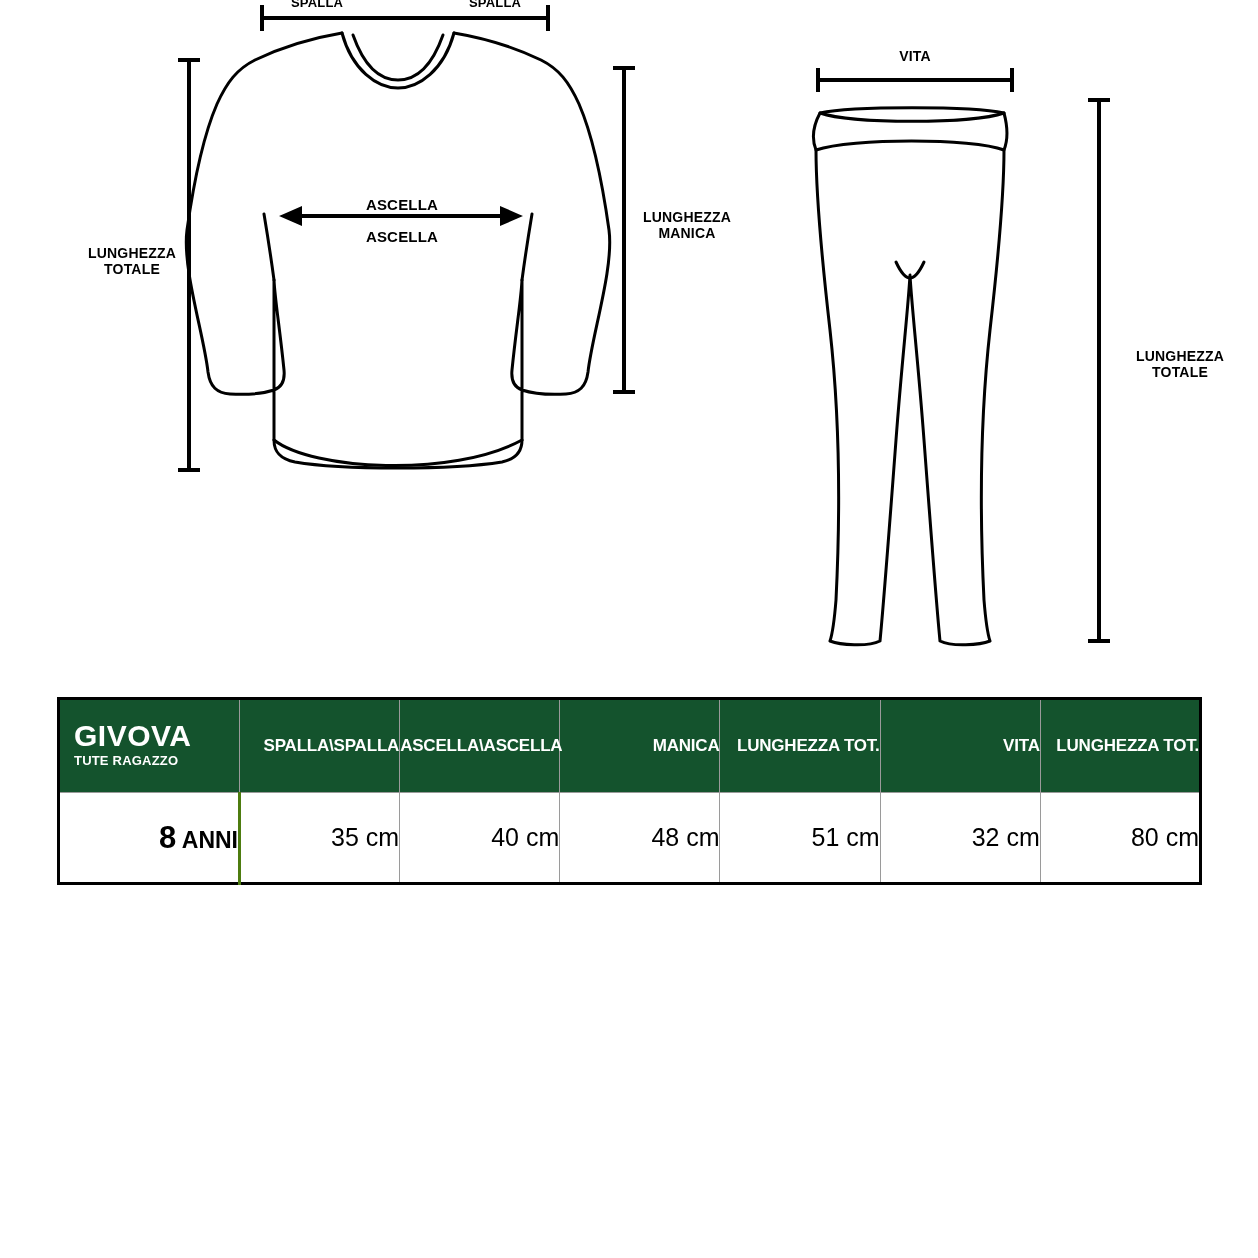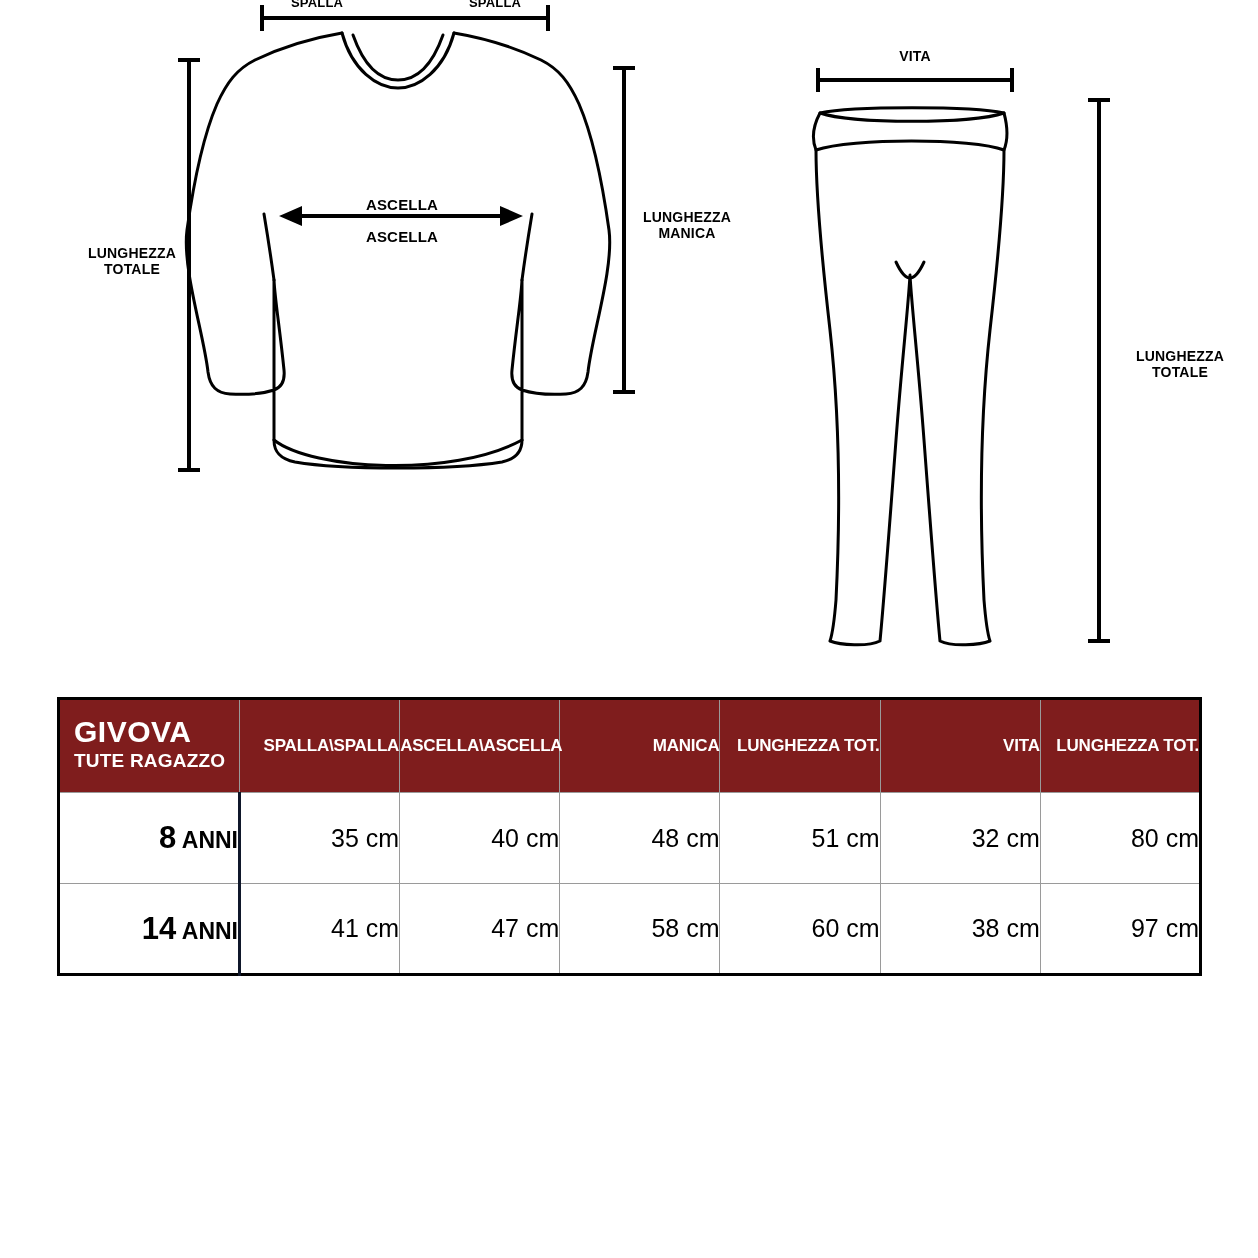--- a/index.html
+++ b/index.html
@@ -50,21 +50,21 @@
     text-align: right;
     vertical-align: middle;
     padding: 0;
   }
   
   table.size-table {
     border: 3px solid #000;
   }
 
   thead th {
-    background: #7f1d1d;
+    background: #14532d;
     color: #fff;
     height: 92px;
     font-size: 17px;
     font-weight: bold;
     letter-spacing: -0.2px;
     border-color: #000;
   }
   thead th.brand-cell {
     width: 165px;
     text-align: left;
@@ -72,36 +72,36 @@
   }
   .brand-name {
     display: block;
     font-size: 30px;
     font-weight: bold;
     line-height: 1.0;
     letter-spacing: 0.5px;
   }
   .brand-sub {
     display: block;
-    font-size: 19px;
+    font-size: 13px;
     font-weight: bold;
     line-height: 1.5;
     letter-spacing: 0.2px;
   }
 
   tbody tr { height: 91px; }
   tbody td {
     font-size: 25px;
     font-weight: normal;
   }
   tbody td.size-cell {
     font-size: 23px;
     font-weight: bold;
     border-left: 3px solid #000;
-    border-right: 3px solid #0f172a;
+    border-right: 3px solid #4d7c0f;
     margin-left: 13px;
   }
   tbody tr:last-child td { border-bottom: none; }
   .size-num {
     font-size: 31px;
     font-weight: bold;
   }
 </style>
 </head>
 <body>
@@ -234,24 +234,15 @@
     <tbody>
       <tr>
         <td class="size-cell"><span class="size-num">8</span> <span>ANNI</span></td>
         <td>35 cm</td>
         <td>40 cm</td>
         <td>48 cm</td>
         <td>51 cm</td>
         <td>32 cm</td>
         <td>80 cm</td>
       </tr>
-      <tr>
-        <td class="size-cell"><span class="size-num">14</span> <span>ANNI</span></td>
-        <td>41 cm</td>
-        <td>47 cm</td>
-        <td>58 cm</td>
-        <td>60 cm</td>
-        <td>38 cm</td>
-        <td>97 cm</td>
-      </tr>
     </tbody>
   </table>
 </div>
 
 </body></html>

